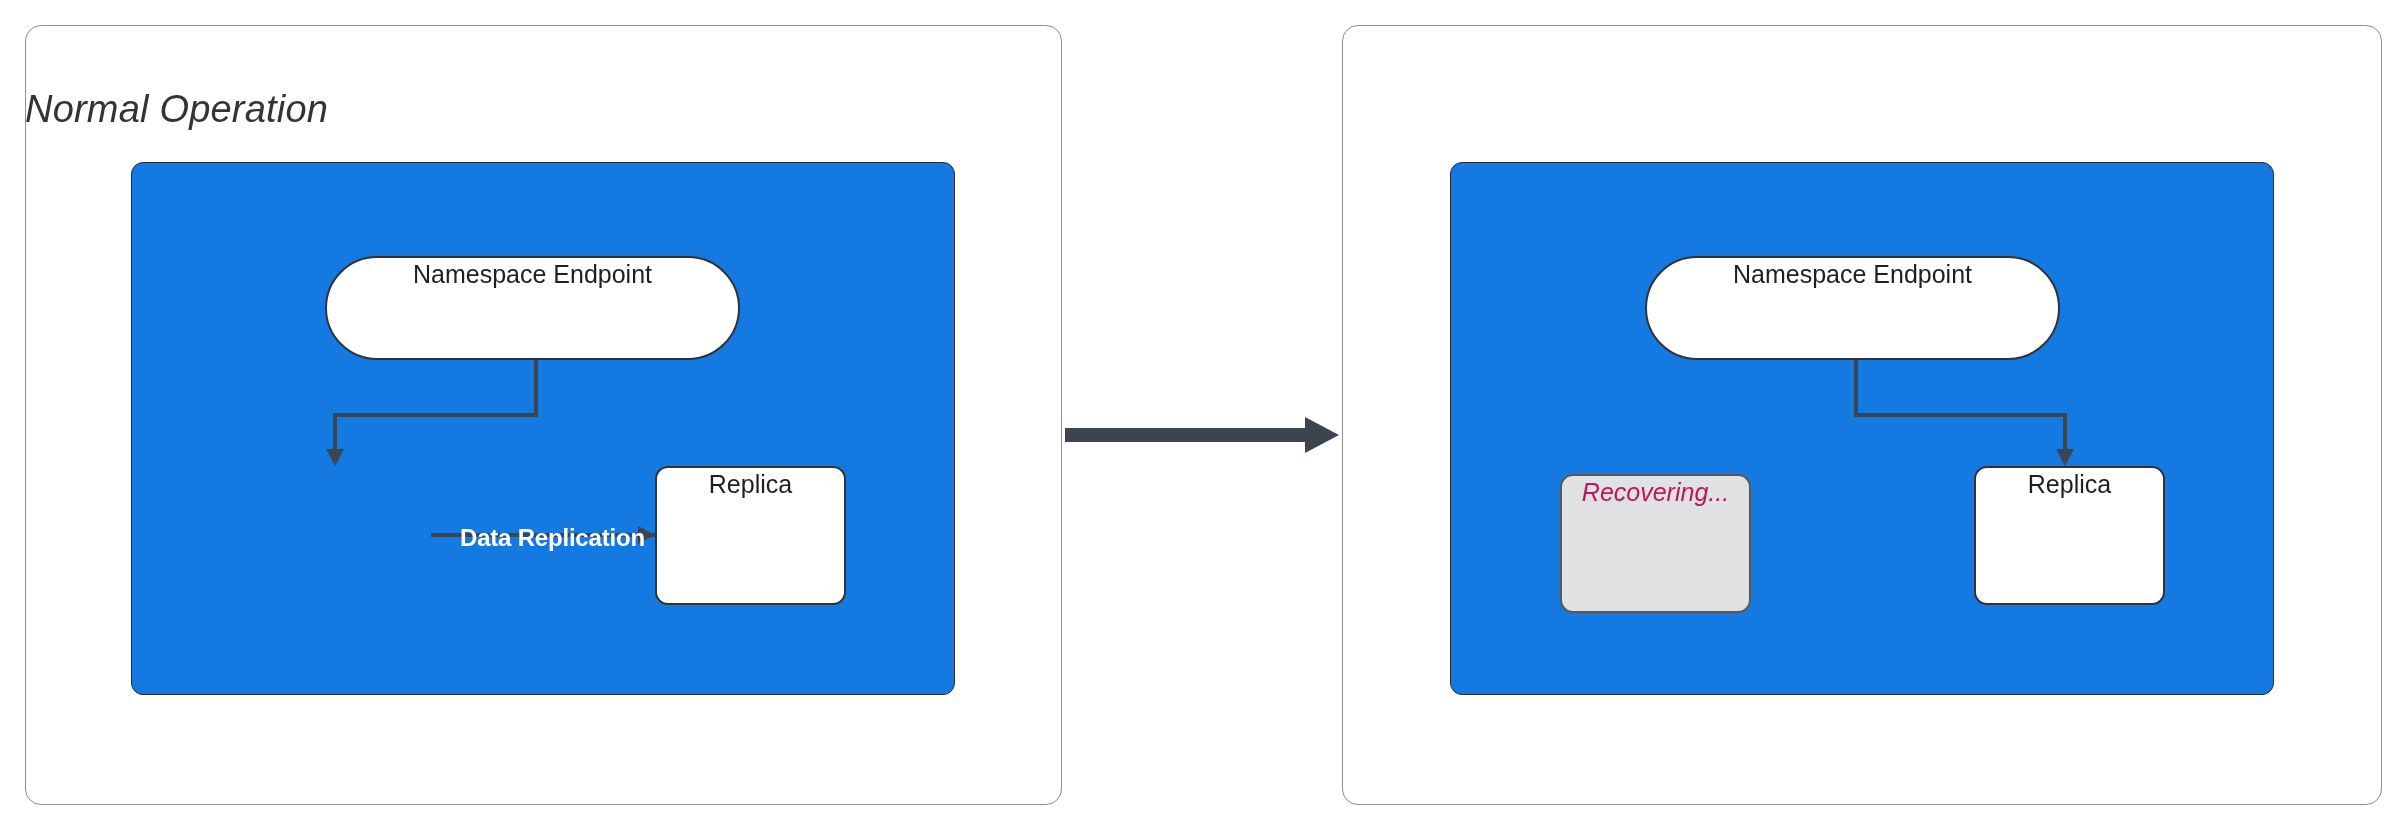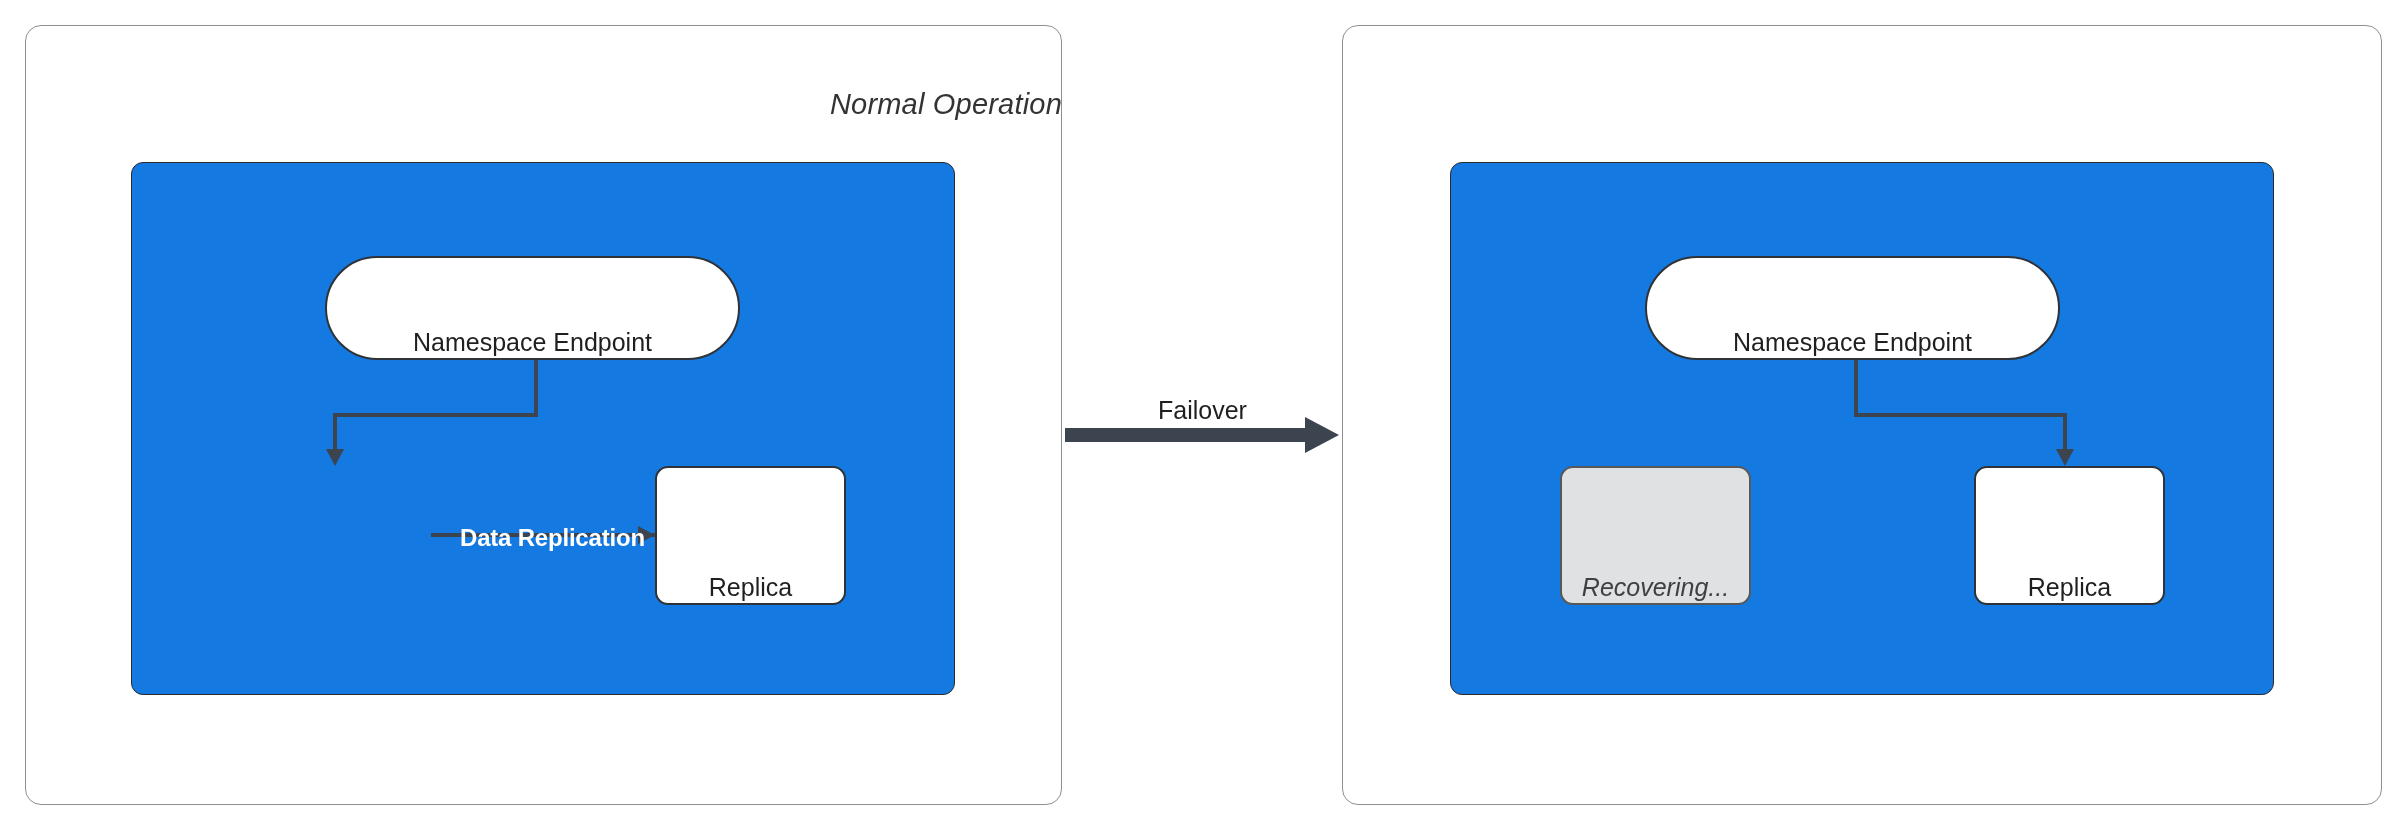--- a/index.html
+++ b/index.html
@@ -20,53 +20,54 @@
   .panel {
     position: absolute;
     background: #ffffff;
     border: 1.6px solid #8f8f8f;
     border-radius: 16px;
     box-sizing: border-box;
   }
   .panel-title {
     position: absolute;
     width: 100%;
-    text-align: right;
+    text-align: left;
     font-style: italic;
-    font-size: 29px;
+    font-size: 38px;
     color: #333333;
     letter-spacing: 0.2px;
     white-space: nowrap;
   }
   .region {
     position: absolute;
     border-radius: 12px;
     box-sizing: border-box;
     border: 1.6px solid #2b2b2b;
   }
   .node {
     position: absolute;
     box-sizing: border-box;
     border: 2px solid #2f3337;
     background: #ffffff;
     display: flex;
-    align-items: flex-end;
+    align-items: flex-start;
     justify-content: center;
     text-align: center;
     font-size: 25px;
     color: #1f1f1f;
     line-height: 1.28;
   }
   .node.rect { border-radius: 13px; }
   .node.capsule { border-radius: 60px; }
   .node.dim {
     background: #dfe1e2;
     border-color: #585858;
-    color: #404040;
+    color: #be185d;
     font-style: italic;
+    margin-top: 8px;
   }
   .edge-line {
     position: absolute;
     background: #3c4450;
   }
   .edge-h { height: 4px; }
   .edge-v { width: 4px; }
   .arrow-down {
     position: absolute;
     width: 0; height: 0;
@@ -131,21 +132,20 @@
 
 
   <div class="edge-line edge-h" style="left:431px; top:533px; width:224px; height:4px;"></div>
   <div class="arrow-right" style="left:638px; top:526px;"></div>
   <div class="edge-label" style="left:460px; top:524px;">Data Replication</div>
 
   <div class="node rect" style="left:655px; top:466px; width:191px; height:139px;">
     <span>Replica</span>
   </div>
 
-  <div class="transition-label" style="left:1065px; top:396px; width:275px;">Failover</div>
   <div class="transition-arrow-shaft" style="left:1065px; top:428px; width:240px;"></div>
   <div class="transition-arrow-head" style="left:1305px; top:417px;"></div>
 
   <div class="panel" style="left:1342px; top:25px; width:1040px; height:780px;"></div>
 
 
   <div class="region" style="left:1450px; top:162px; width:824px; height:533px; background:#1479e0;"></div>
 
   <div class="node capsule" style="left:1645px; top:256px; width:415px; height:104px;">
     <span>Namespace Endpoint</span>

